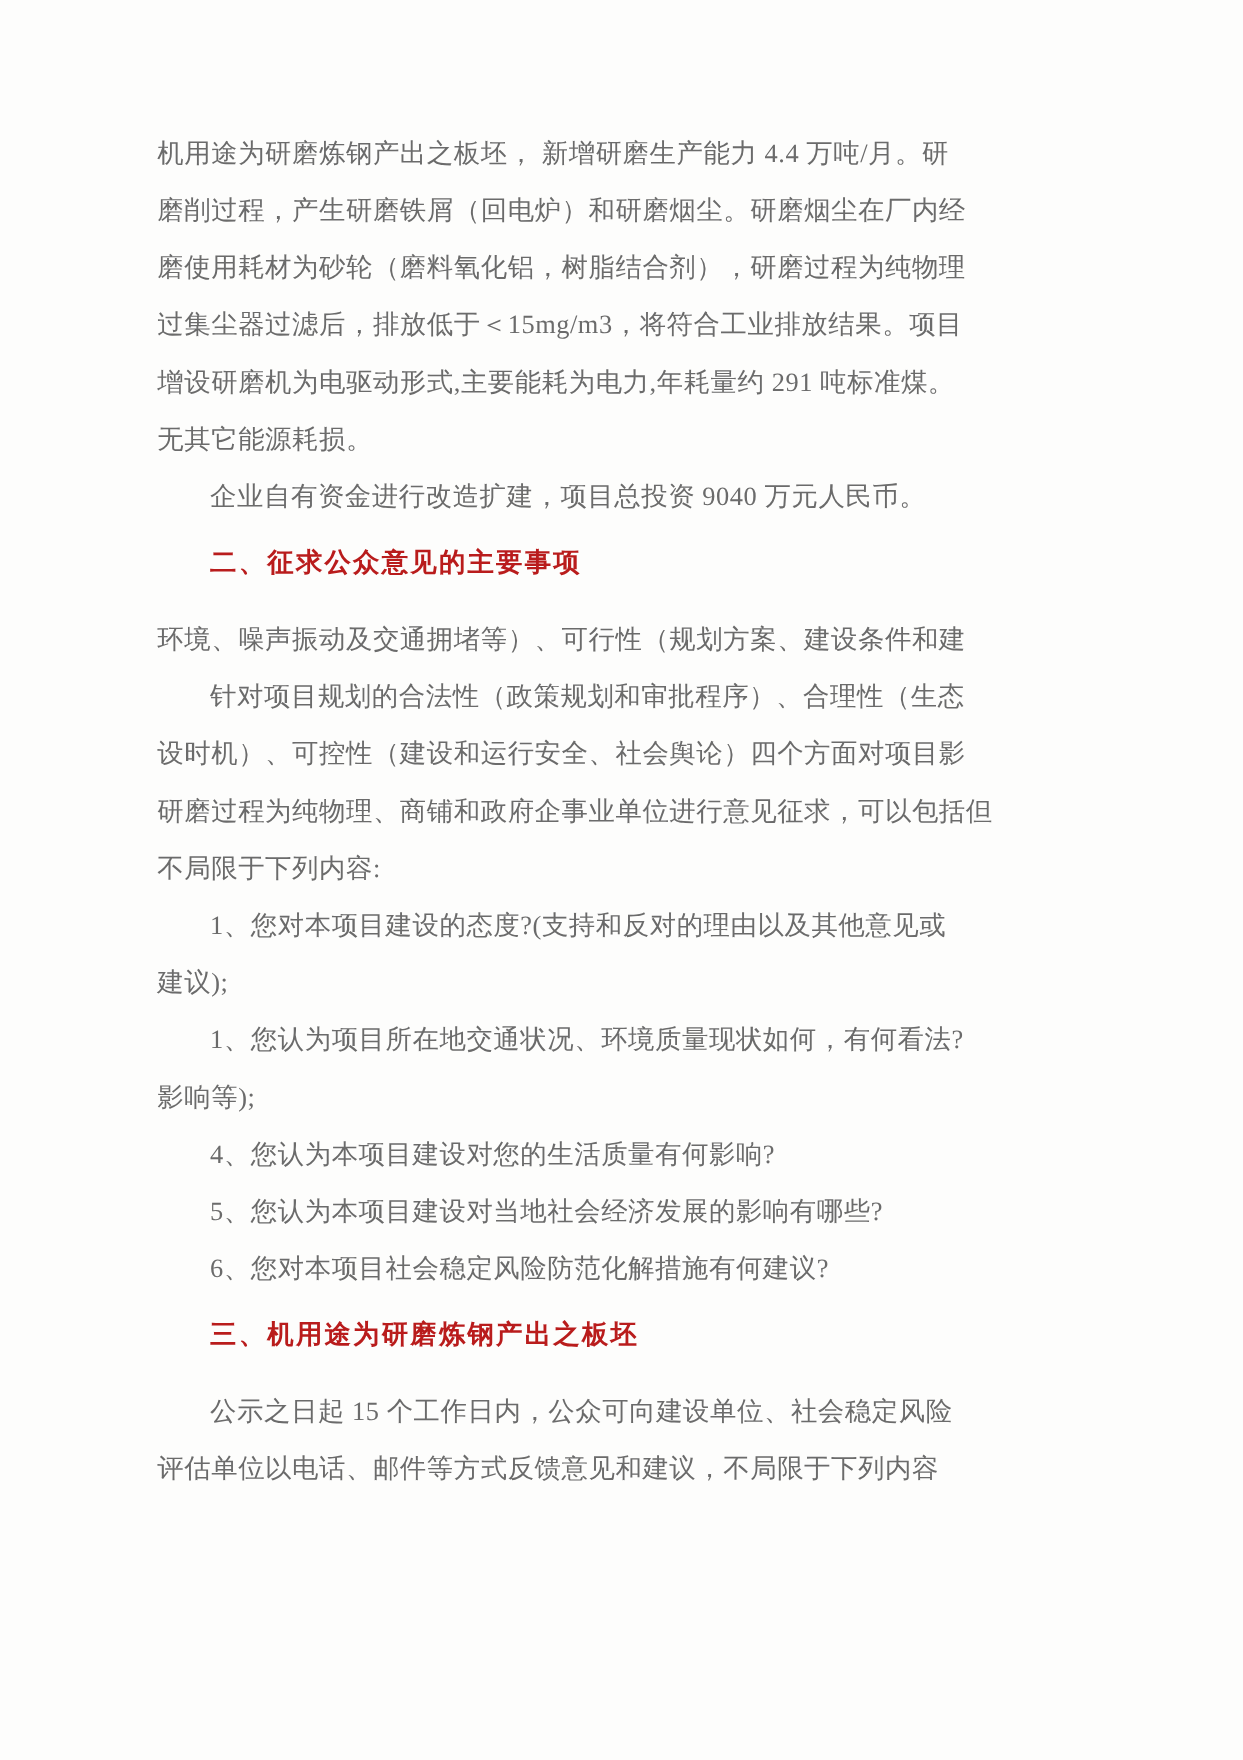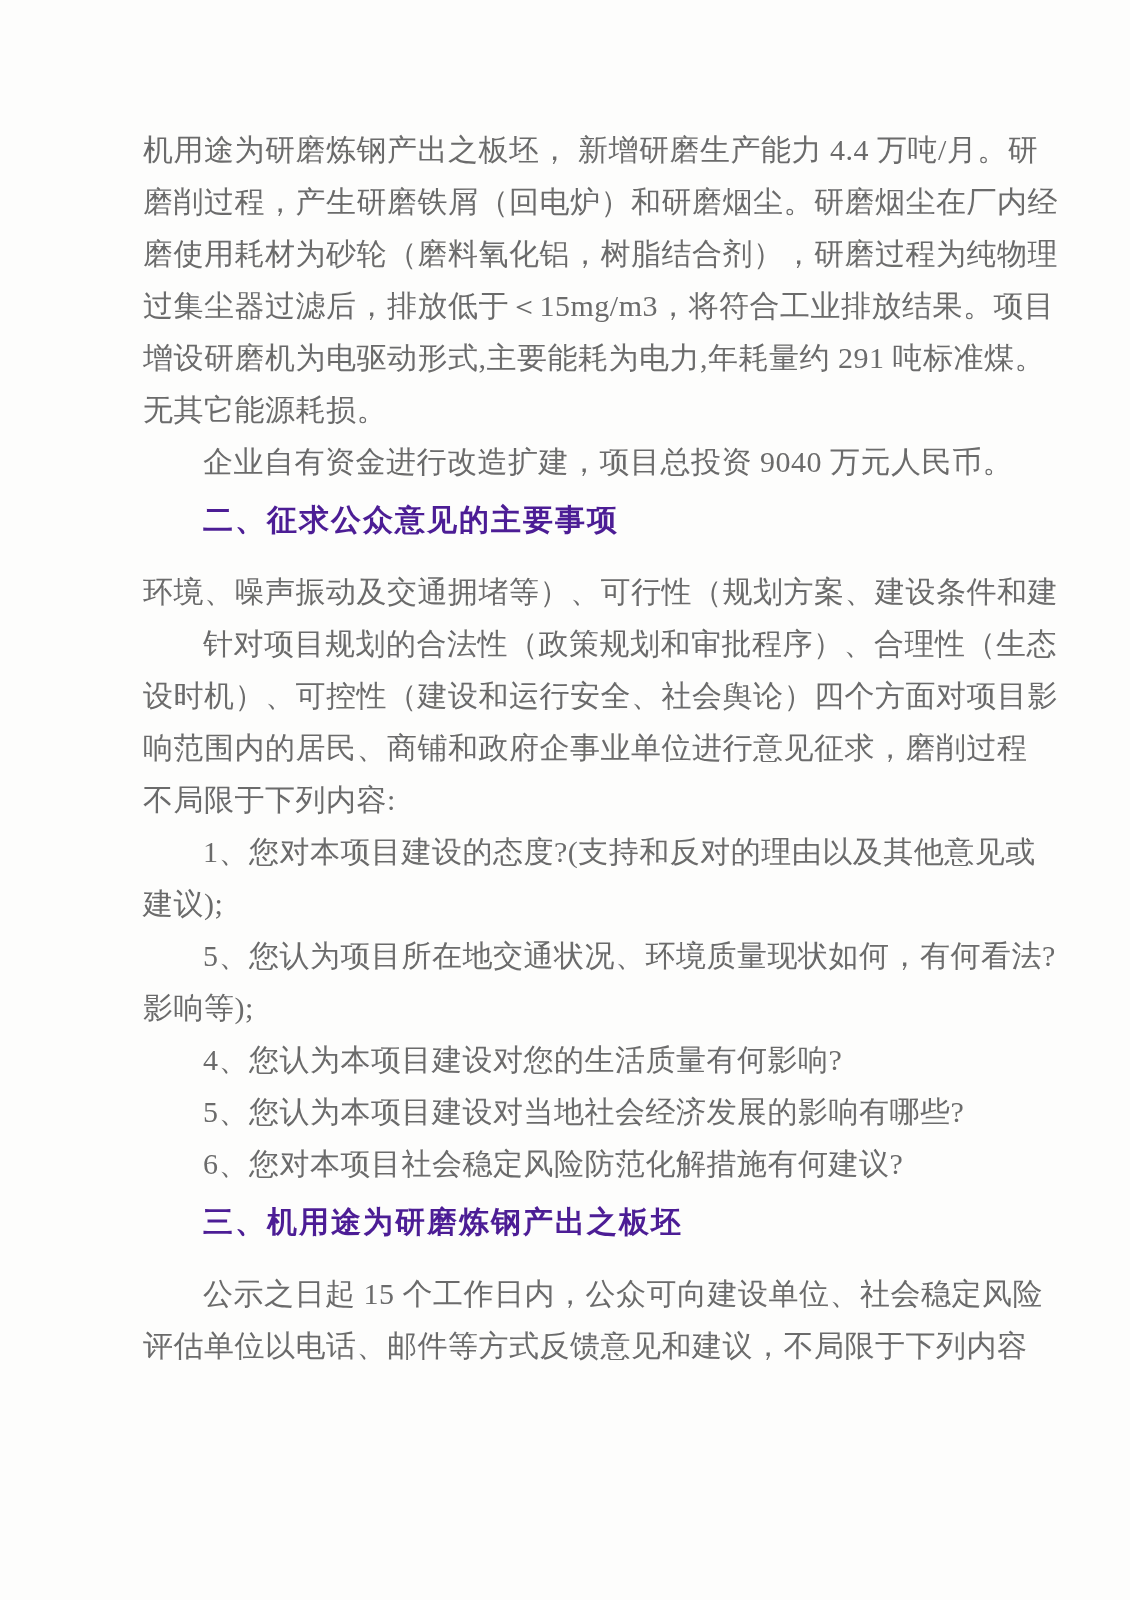--- a/index.html
+++ b/index.html
@@ -11,64 +11,63 @@
     position: relative;
     width: 1130px;
     height: 1600px;
     background: #fdfdfc;
     overflow: hidden;
     font-family: "Liberation Serif", "DejaVu Serif", serif;
   }
   .text-body {
     position: absolute;
     left: 143px;
-    top: 124px;
+    top: 114px;
     width: 852px;
-    font-size: 30px;
+    font-size: 24px;
     line-height: 52px;
     color: #6b6b6b;
     letter-spacing: 0.5px;
   }
   .line {
     white-space: nowrap;
     text-align: left;
   }
   .line.indent {
     text-indent: 2em;
   }
   .line.heading {
     font-weight: bold;
-    color: #4c1d95;
+    color: #b91c1c;
     margin-top: 8px;
     margin-bottom: 18px;
     letter-spacing: 2px;
-    font-family: Liberation Mono, monospace;
   }
 </style>
 </head>
 <body>
 
 <div class="page">
   <div class="text-body" id="doc">
       <div class="line">机用途为研磨炼钢产出之板坯， 新增研磨生产能力 4.4 万吨/月。研</div>
       <div class="line">磨削过程，产生研磨铁屑（回电炉）和研磨烟尘。研磨烟尘在厂内经</div>
       <div class="line">磨使用耗材为砂轮（磨料氧化铝，树脂结合剂），研磨过程为纯物理</div>
       <div class="line">过集尘器过滤后，排放低于＜15mg/m3，将符合工业排放结果。项目</div>
       <div class="line">增设研磨机为电驱动形式,主要能耗为电力,年耗量约 291 吨标准煤。</div>
       <div class="line">无其它能源耗损。</div>
       <div class="line indent">企业自有资金进行改造扩建，项目总投资 9040 万元人民币。</div>
       <div class="line heading indent">二、征求公众意见的主要事项</div>
       <div class="line">环境、噪声振动及交通拥堵等）、可行性（规划方案、建设条件和建</div>
       <div class="line indent">针对项目规划的合法性（政策规划和审批程序）、合理性（生态</div>
       <div class="line">设时机）、可控性（建设和运行安全、社会舆论）四个方面对项目影</div>
-      <div class="line">响范围内的居民、商铺和政府企事业单位进行意见征求，磨削过程</div>
+      <div class="line">研磨过程为纯物理、商铺和政府企事业单位进行意见征求，可以包括但</div>
       <div class="line">不局限于下列内容:</div>
       <div class="line indent">1、您对本项目建设的态度?(支持和反对的理由以及其他意见或</div>
       <div class="line">建议);</div>
-      <div class="line indent">5、您认为项目所在地交通状况、环境质量现状如何，有何看法?</div>
+      <div class="line indent">1、您认为项目所在地交通状况、环境质量现状如何，有何看法?</div>
       <div class="line">影响等);</div>
       <div class="line indent">4、您认为本项目建设对您的生活质量有何影响?</div>
       <div class="line indent">5、您认为本项目建设对当地社会经济发展的影响有哪些?</div>
       <div class="line indent">6、您对本项目社会稳定风险防范化解措施有何建议?</div>
       <div class="line heading indent">三、机用途为研磨炼钢产出之板坯</div>
       <div class="line indent">公示之日起 15 个工作日内，公众可向建设单位、社会稳定风险</div>
       <div class="line">评估单位以电话、邮件等方式反馈意见和建议，不局限于下列内容</div>
     </div>
 </div>
 

